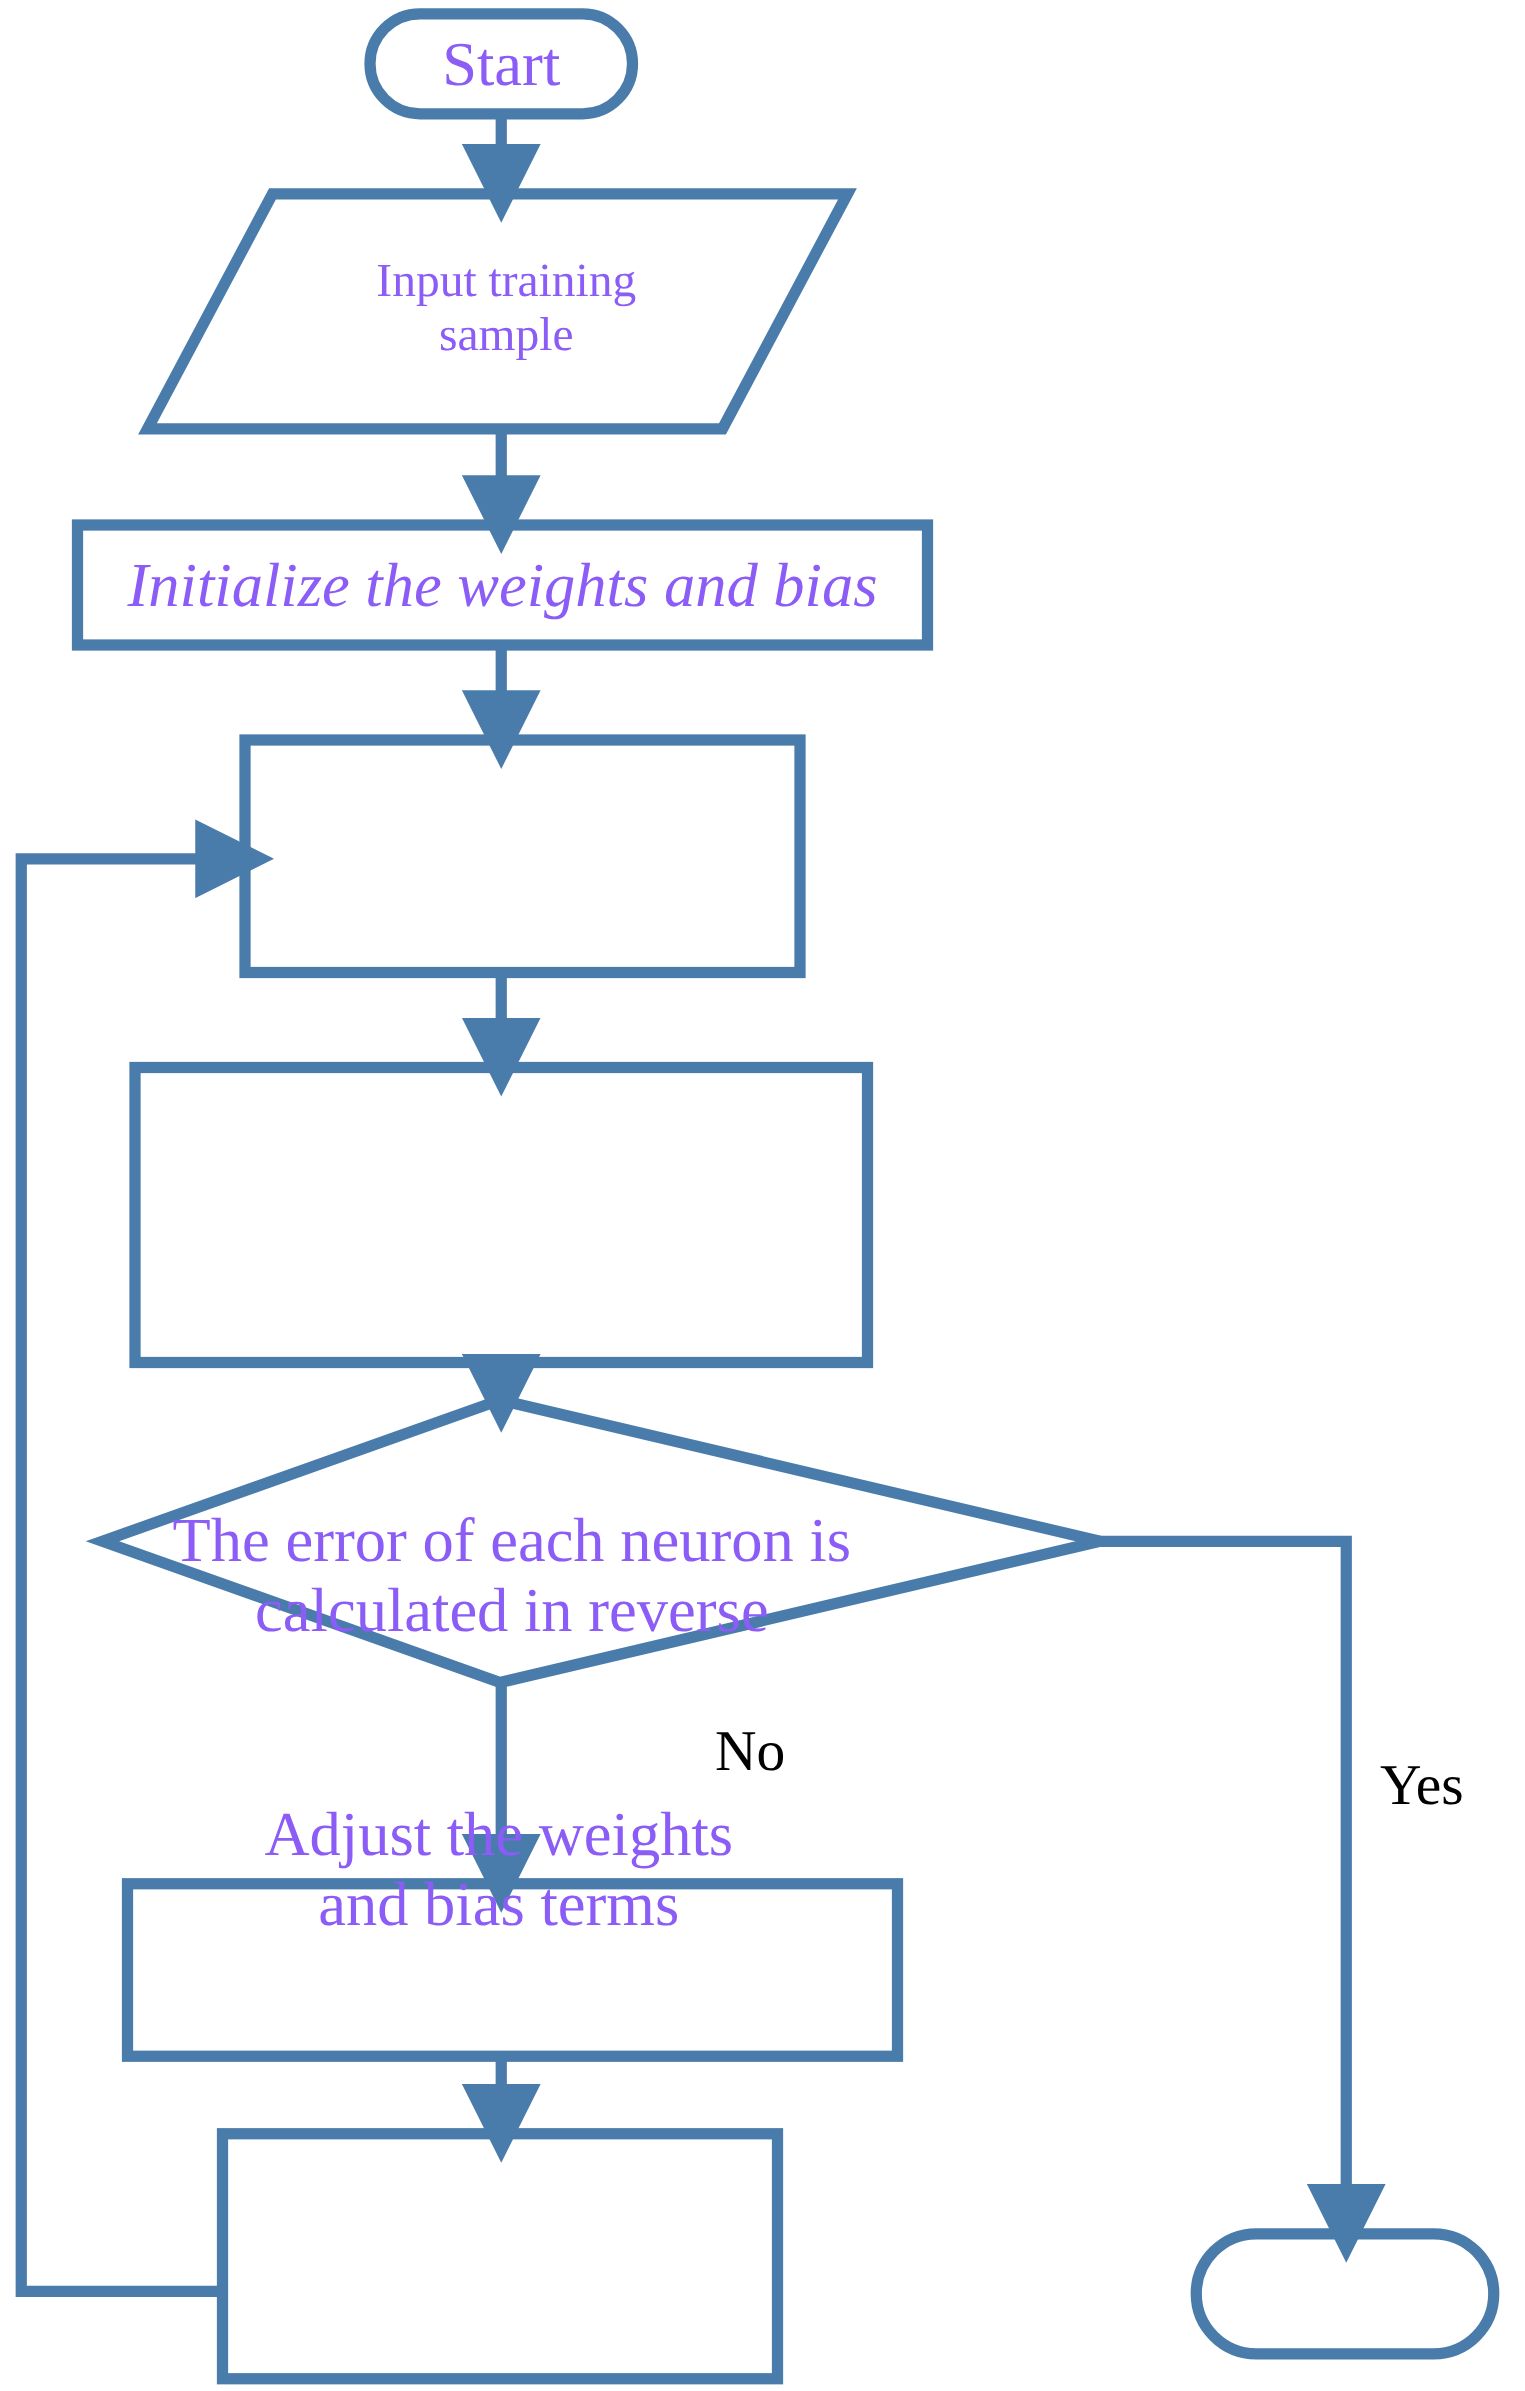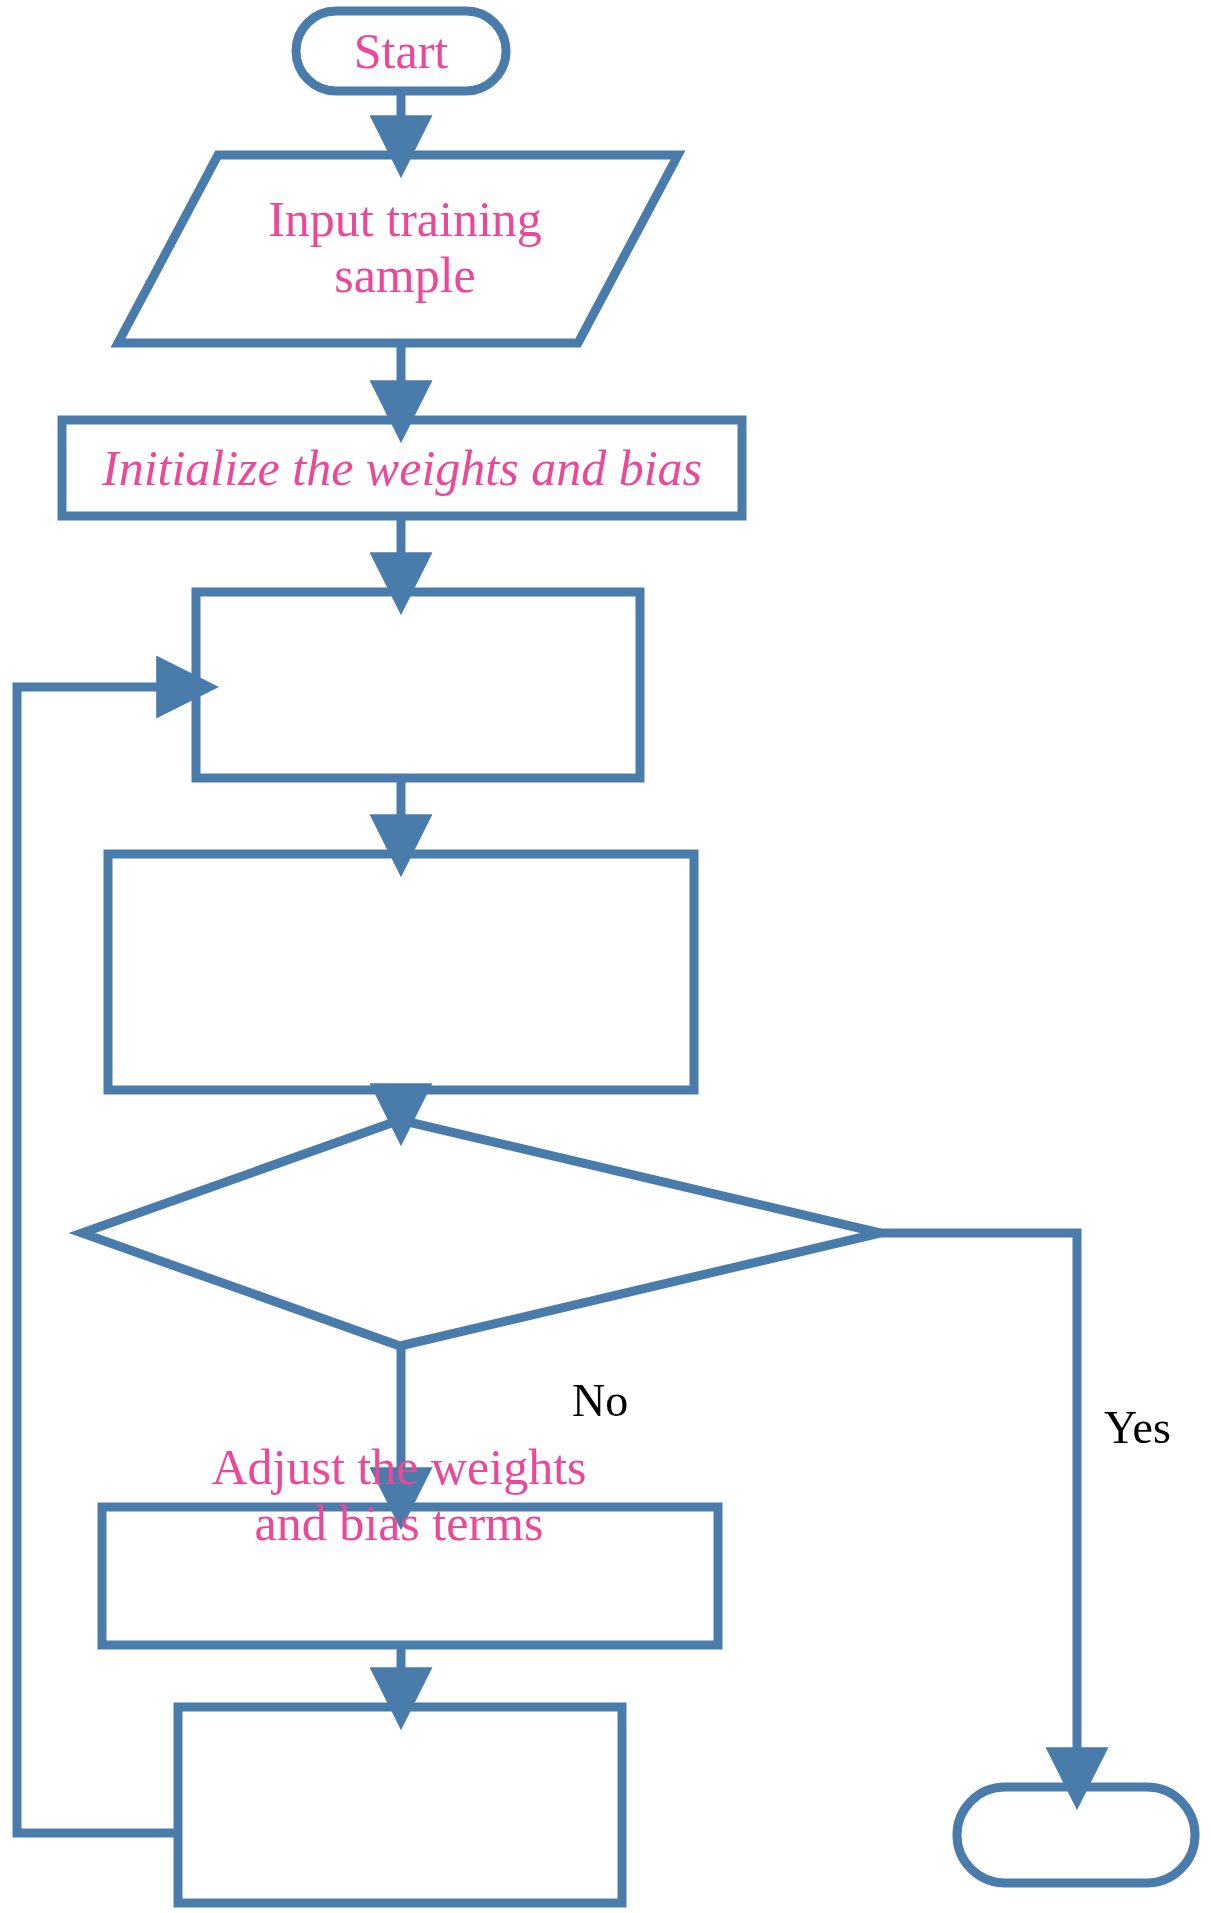--- a/index.html
+++ b/index.html
@@ -23,35 +23,35 @@
     left: 0;
     width: 1220px;
     height: 1913px;
   }
   .node-label {
     position: absolute;
     display: flex;
     align-items: center;
     justify-content: center;
     text-align: center;
-    color: #ec4899;
+    color: #8b5cf6;
     line-height: 1.12;
     white-space: pre-line;
     pointer-events: none;
     font-family: "Liberation Serif", "DejaVu Serif", serif;
   }
   .edge-label {
     position: absolute;
     color: #000000;
     font-family: "Liberation Serif", "DejaVu Serif", serif;
     font-size: 46px;
     line-height: 1;
   }
   .lbl-start    { left: 295px; top: 10px;   width: 212px; height: 82px;  font-size: 50px; }
-  .lbl-input    { left: 170px; top: 152px;  width: 470px; height: 190px; font-size: 50px; }
+  .lbl-input    { left: 170px; top: 152px;  width: 470px; height: 190px; font-size: 38px; }
   .lbl-init     { left: 62px;  top: 418px;  width: 680px; height: 100px; font-size: 50px; font-style: italic; }
   .lbl-calcout  { left: 195px; top: 492px;  width: 445px; height: 148px; font-size: 50px; }
   .lbl-calcerr  { left: 108px; top: 700px;  width: 585px; height: 150px; font-size: 50px; }
   .lbl-decision { left: 130px; top: 1190px; width: 540px; height: 84px;  font-size: 50px; }
   .lbl-neuron   { left: 102px; top: 1180px; width: 615px; height: 160px; font-size: 50px; }
   .lbl-adjust   { left: 178px; top: 1420px; width: 442px; height: 150px; font-size: 50px; }
   .lbl-end      { left: 958px; top: 1788px; width: 236px; height: 94px;  font-size: 50px; }
 </style>
 </head>
 <body>
@@ -105,20 +105,22 @@
   <div class="node-label lbl-start">Start</div>
 
   <div class="node-label lbl-input">Input training
 sample</div>
 
   <div class="node-label lbl-init">Initialize the weights and bias</div>
 
 
 
 
+  <div class="node-label lbl-neuron">The error of each neuron is
+calculated in reverse</div>
 
   <div class="node-label lbl-adjust">Adjust the weights
 and bias terms</div>
 
 
   <div class="edge-label" style="left:572px; top:1378px;">No</div>
 
   <div class="edge-label" style="left:1104px; top:1405px;">Yes</div>
 
 </div>

